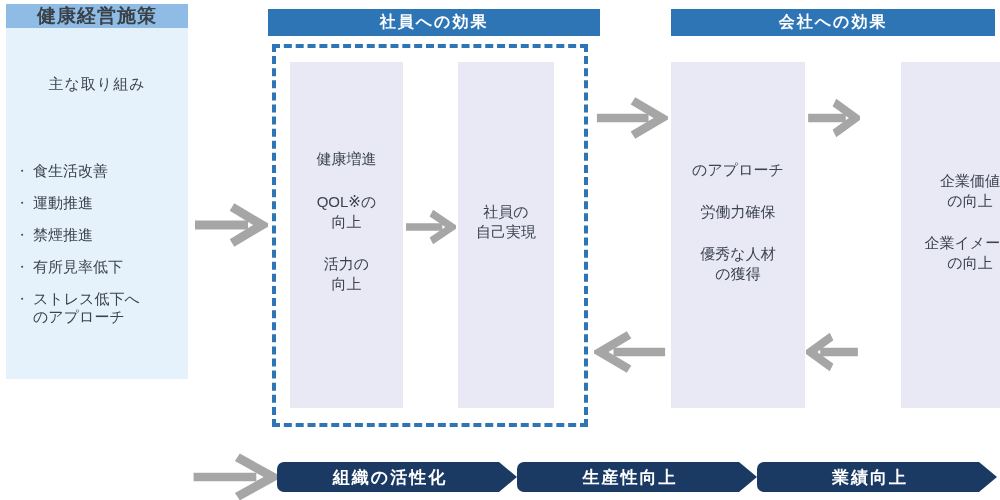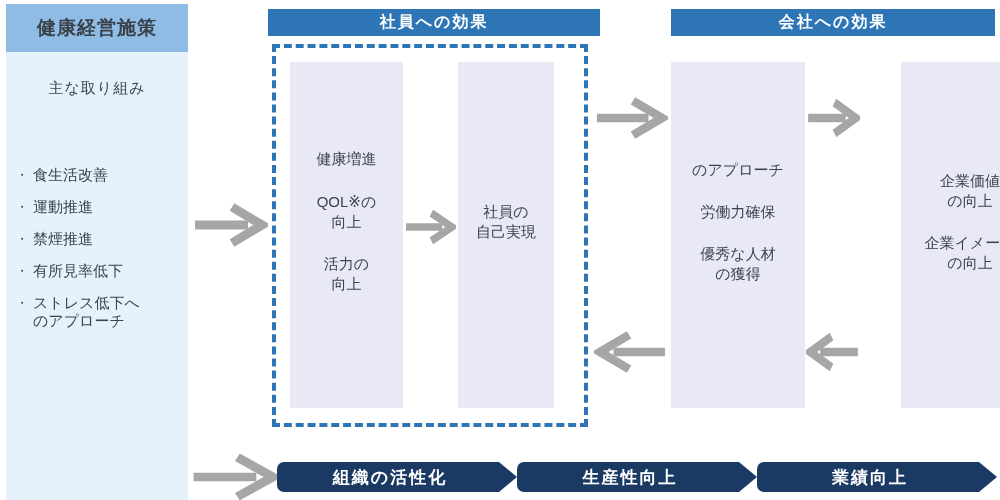--- a/index.html
+++ b/index.html
@@ -3,24 +3,24 @@
 <meta charset="utf-8">
 <style>
   html,body{margin:0;padding:0;background:#ffffff;}
   .canvas{
     position:relative;width:1000px;height:500px;background:#ffffff;overflow:hidden;
     font-family:"Liberation Sans","DejaVu Sans",sans-serif;color:#3C4250;
   }
   
   .left-panel{position:absolute;left:6px;top:4px;width:182px;height:487px;}
   .left-header{
-    height:48px;background:#8FBCE5;display:flex;align-items:center;justify-content:center;
+    height:24px;background:#8FBCE5;display:flex;align-items:center;justify-content:center;
     font-size:19px;font-weight:600;color:#3A4048;letter-spacing:1px;
   }
-  .left-body{height:451px;background:#E6F2FB;box-sizing:border-box;padding-top:27px;}
+  .left-body{height:351px;background:#E6F2FB;box-sizing:border-box;padding-top:47px;}
   .left-subtitle{text-align:center;font-size:15px;letter-spacing:1px;}
   .initiative-list{list-style:none;margin:68px 0 0 0;padding:0 6px 0 10px;}
   .initiative-list li{display:flex;align-items:flex-start;font-size:15px;line-height:18px;margin-bottom:14px;}
   .initiative-list .bullet{width:17px;flex:0 0 17px;font-size:12px;line-height:18px;text-align:left;}
   .initiative-list .itxt{white-space:pre-line;}
   
   .section-header{
     position:absolute;top:9px;height:27px;background:#2E75B6;color:#ffffff;
     display:flex;align-items:center;justify-content:center;
     font-size:16px;font-weight:600;letter-spacing:2px;

